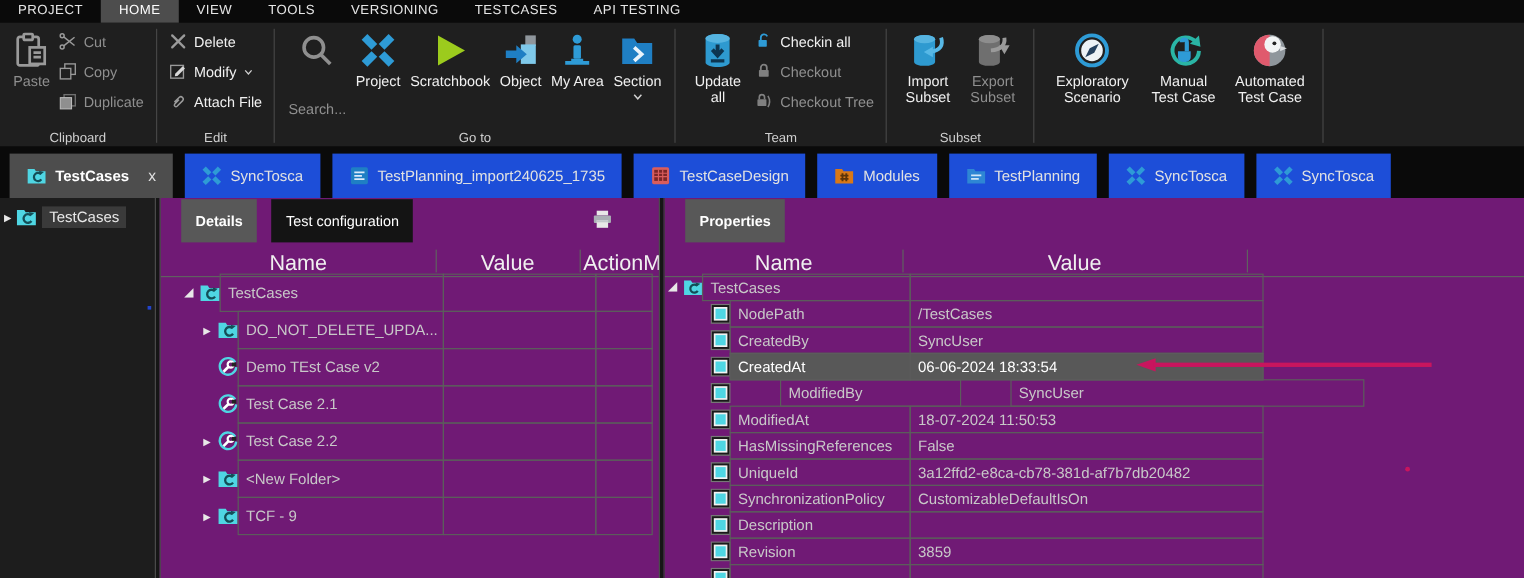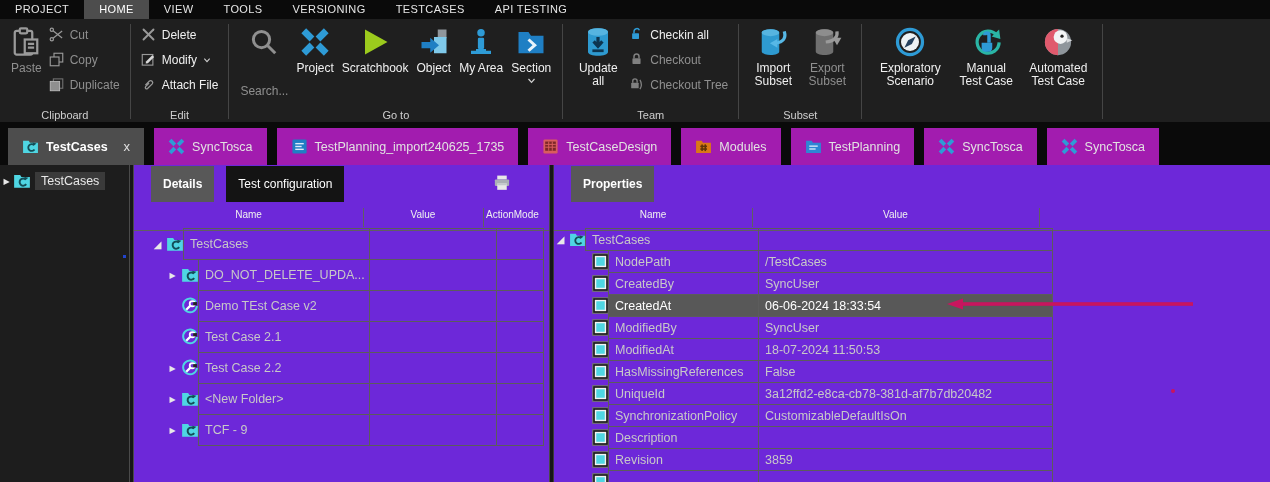--- a/index.html
+++ b/index.html
@@ -21,39 +21,39 @@
   .rb-label{font-size:12px;line-height:13px;text-align:center;color:#f0f0f0;white-space:nowrap;}
   .rbtn-large.wrapped .rb-label{white-space:normal;}
   .rbtn-large .dd-caret{margin-top:1px;}
   .disabled .rb-label{color:#8f8f8f;}
   .rbtn-stack{display:flex;flex-direction:column;gap:6px;padding-top:4px;}
   .rbtn-small{display:flex;align-items:center;gap:6px;height:19px;padding:0 3px;font-size:12px;color:#f0f0f0;}
   .rbtn-small.disabled{color:#8f8f8f;}
   
   #tab-strip{position:absolute;top:122px;left:0;right:0;height:43px;background:#0a0a0a;
     display:flex;align-items:flex-end;gap:10px;padding-left:8px;}
-  .doc-tab{height:37px;display:flex;align-items:center;gap:7px;padding:0 14px;background:#a21caf;
+  .doc-tab{height:37px;display:flex;align-items:center;gap:7px;padding:0 14px;background:#1d4ed8;
     color:#e2e2e2;font-size:12.5px;white-space:nowrap;}
   .doc-tab.active{background:#4d4d4d;color:#fff;font-weight:bold;}
   .tab-close{margin-left:9px;font-size:13px;font-weight:normal;color:#e0e0e0;}
   
   #main{position:absolute;top:165px;left:0;right:0;bottom:0;background:#161616;}
   #sidebar{position:absolute;left:0;top:0;bottom:0;width:129px;background:#1d1d1d;border-right:1px solid #4a4a4a;}
   .side-row{display:flex;align-items:center;margin-top:5px;height:22px;}
   .side-label{background:#3a3a3a;color:#e8e8e8;font-size:12.5px;padding:2px 6px;}
   .exp{width:13px;text-align:center;color:#e8e8e8;flex:none;}
   .exp.c{font-size:8px;} .exp.e{font-size:10px;}
   
-  .panel{position:absolute;top:0;bottom:0;background:#6d28d9;overflow:hidden;}
+  .panel{position:absolute;top:0;bottom:0;background:#701a75;overflow:hidden;}
   #panel-mid{left:133px;width:415px;border-left:1px solid #4a4a4a;border-right:1px solid #4a4a4a;}
   #panel-props{left:553px;right:0;border-left:1px solid #3a3a3a;}
   .panel-tabs{height:37px;display:flex;gap:12px;padding-left:17px;padding-top:1px;position:relative;}
   .panel-tab{padding:0 12px;display:flex;align-items:center;font-size:12px;color:#fff;background:#141414;height:36px;}
   .panel-tab.active{background:#585858;font-weight:bold;}
-  .grid-header{position:relative;height:27px;border-bottom:1px solid #606060;font-size:10px;color:#f0f0f0;}
+  .grid-header{position:relative;height:27px;border-bottom:1px solid #606060;font-size:18px;color:#f0f0f0;}
   .gh-label{position:absolute;top:6px;text-align:center;}
   .gh-div{position:absolute;top:5px;width:1px;height:19px;background:#606060;}
   .rows{position:absolute;left:0;}
   .g-row{display:flex;align-items:stretch;margin-top:-1px;}
   .row-gutter{display:flex;align-items:center;justify-content:flex-end;gap:2px;flex:none;}
   .cell{border:1px solid #5c5c5c;margin-left:-1px;display:flex;align-items:center;
     font-size:12.5px;color:#c8c8c8;padding-left:6px;overflow:hidden;white-space:nowrap;flex:none;}
   .g-row.hl .cell{background:#585858;color:#fff;}
   #printer-btn{position:absolute;left:358px;top:9px;width:20px;height:19px;}
   
@@ -694,21 +694,21 @@
               </svg>
             </span>
           </div>
           <div class="cell" style="width: 143px;">
             <span>CreatedAt</span>
           </div>
           <div class="cell" style="width: 287px;">
             <span>06-06-2024 18:33:54</span>
           </div>
         </div>
-        <div class="g-row" style="height: 23px;">
+        <div class="g-row" style="height: 23px; gap: 42px;">
           <div class="row-gutter" style="width: 55px;">
             <span class="ic" style="width: 17px; height: 17px;">
               <svg viewBox="0 0 24 24">
                 <rect x="1" y="1" width="22" height="22" fill="#1a1a1a" stroke="#777" stroke-width="1.5"></rect>
                 <rect x="5" y="5" width="14" height="14" fill="#4fd6e3" stroke="#f2f2f2" stroke-width="2"></rect>
               </svg>
             </span>
           </div>
           <div class="cell" style="width: 143px;">
             <span>ModifiedBy</span>

